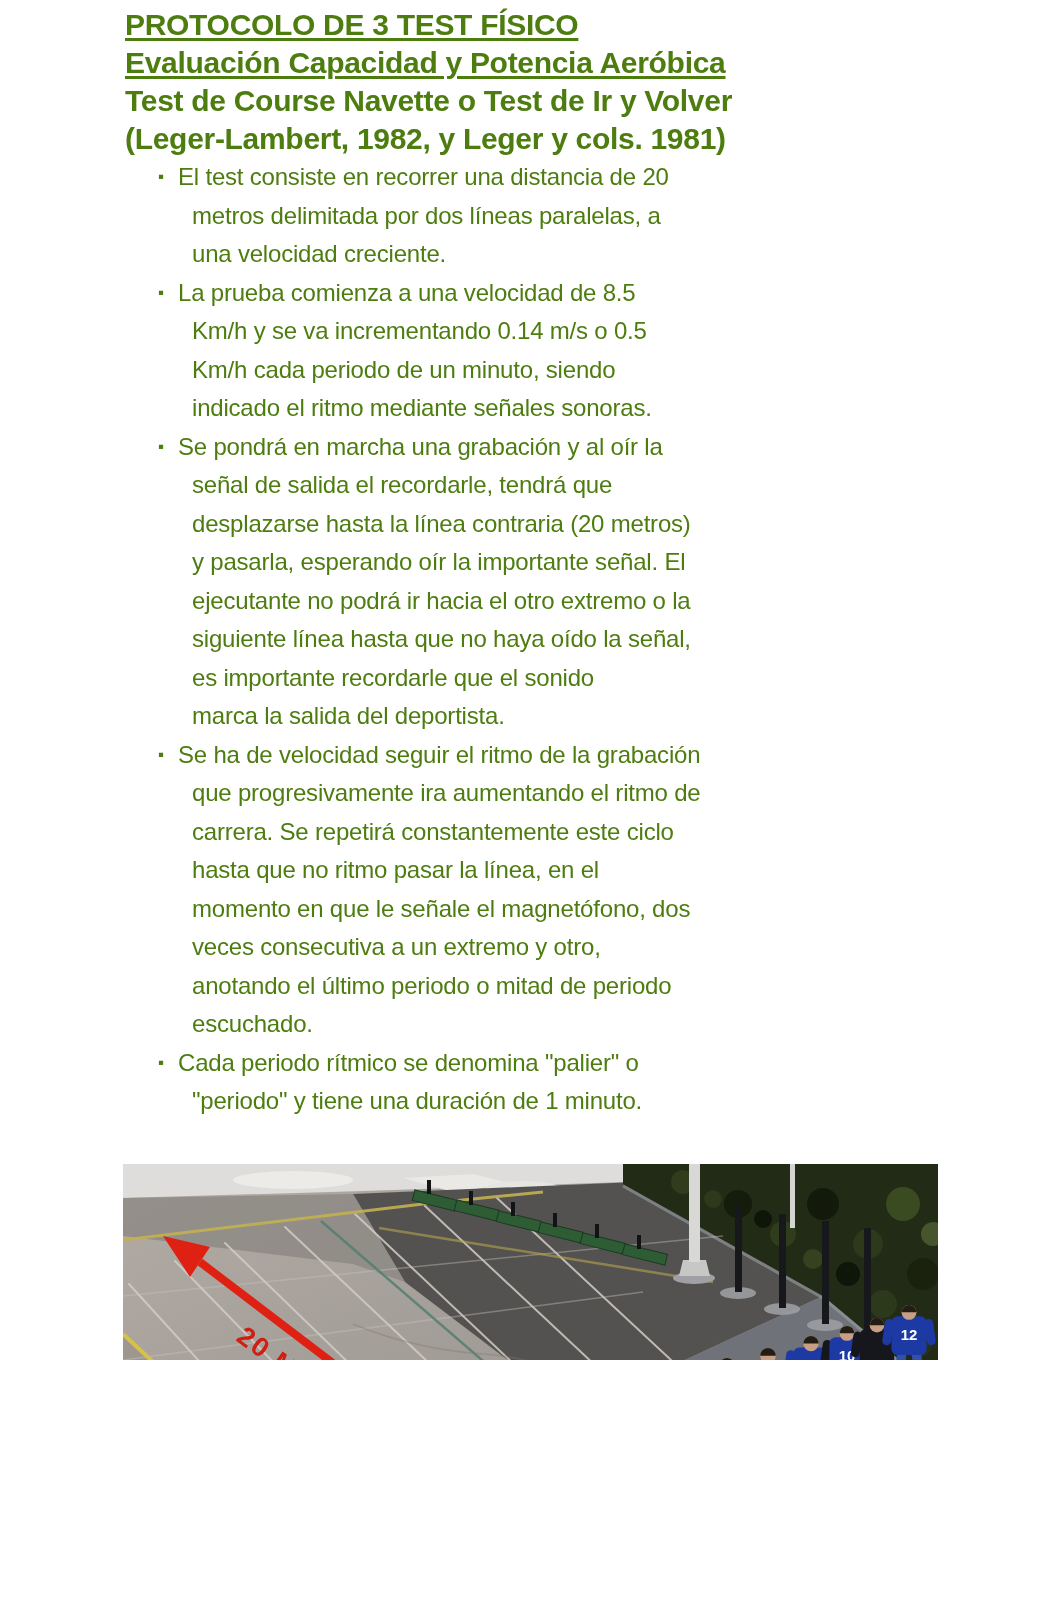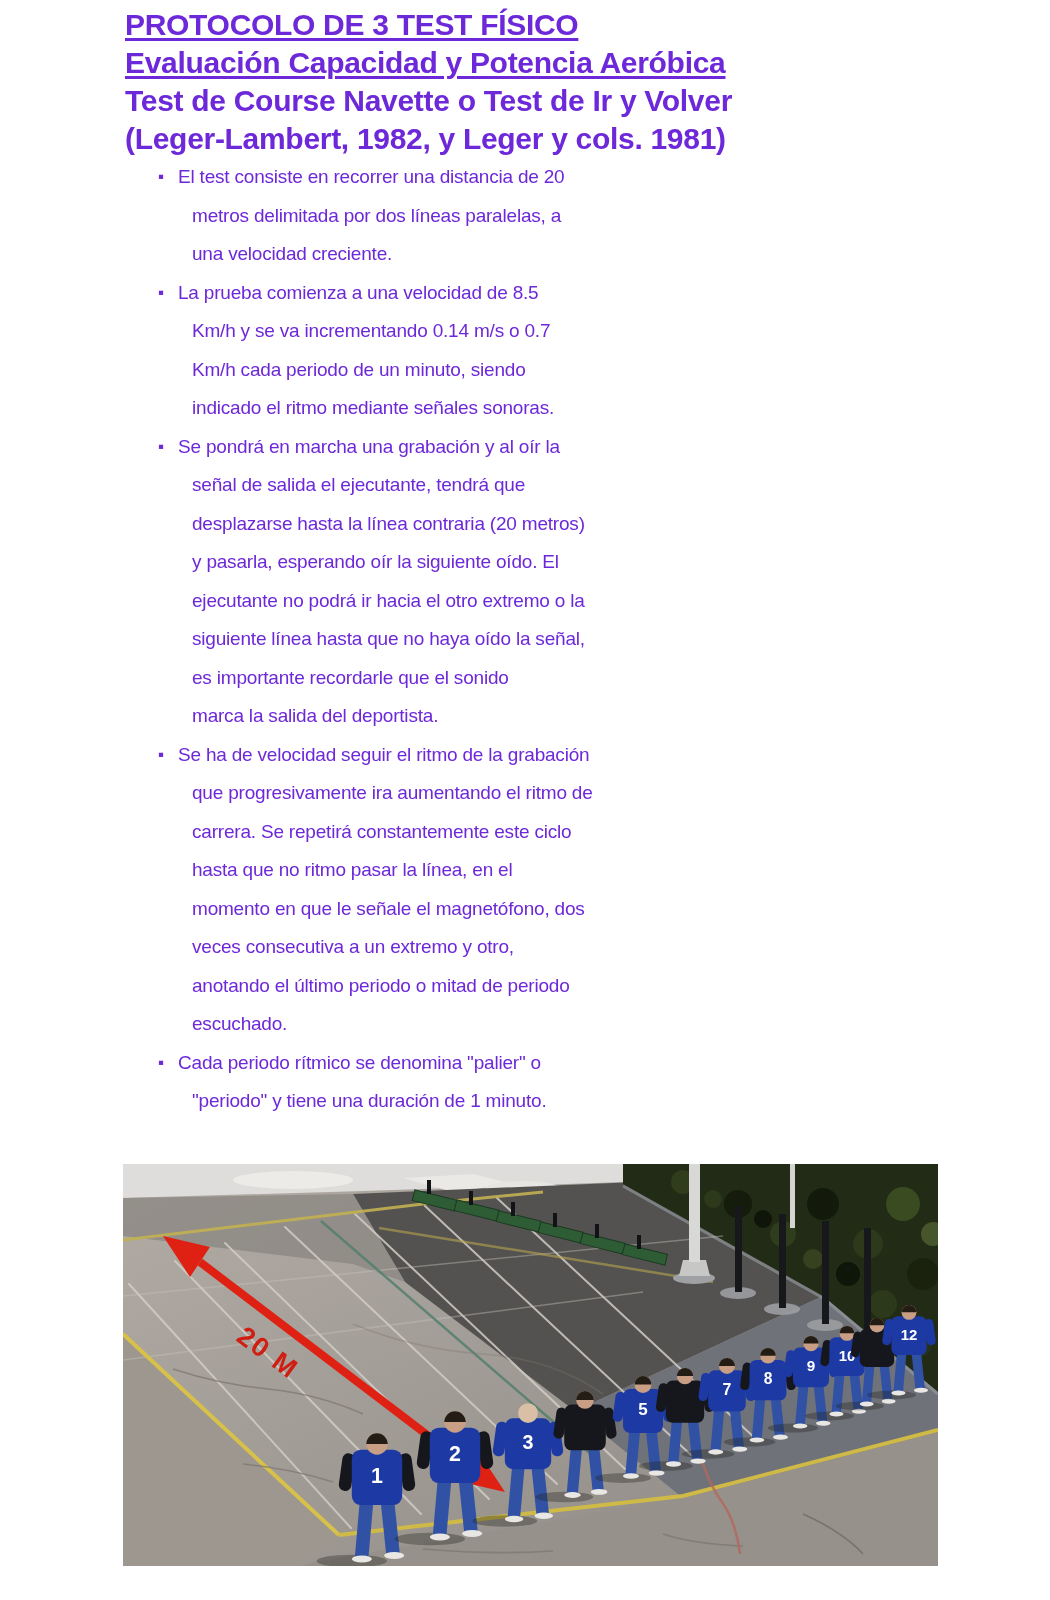--- a/index.html
+++ b/index.html
@@ -1,21 +1,21 @@
 <!DOCTYPE html>
 <html><head>
 <meta charset="utf-8">
 <style>
   html,body{margin:0;padding:0;background:#ffffff;}
   .page{
     position:relative;
-    width:1050px;height:1600px;
+    width:1050px;height:1360px;
     background:#ffffff;
     font-family:"Liberation Sans", sans-serif;
-    color:#6d28d9;
+    color:#4d7c0f;
     overflow:hidden;
   }
   .text-col{
     position:absolute;
     left:125px; top:6px;
     width:810px;
   }
   .title-line{
     font-weight:bold;
     font-size:30px;
@@ -31,21 +31,21 @@
   #bullet-list{ margin-top:0; }
   .bullet{ position:relative; }
   .bullet .marker{
     position:absolute;
     left:33px; top:0;
     font-size:17px;
     line-height:38.5px;
   }
   .bline{
     padding-left:67px;
-    font-size:19px;
+    font-size:24px;
     line-height:38.5px;
     white-space:nowrap;
     letter-spacing:-0.2px;
   }
   .bline.first{ padding-left:53px; }
   .b{ font-weight:normal; }
   .photo-wrap{
     position:absolute;
     left:123px; top:1164px;
     width:815px; height:402px;
@@ -65,30 +65,30 @@
     <div id="bullet-list">
         <div class="bullet">
           <span class="marker">▪</span>
           <div class="bline first"><span>El test consiste en recorrer una distancia de 20</span></div>
           <div class="bline"><span>metros delimitada por dos líneas paralelas, a</span></div>
           <div class="bline"><span>una velocidad creciente.</span></div>
         </div>
         <div class="bullet">
           <span class="marker">▪</span>
           <div class="bline first"><span>La prueba comienza a una velocidad de 8.5</span></div>
-          <div class="bline"><span>Km/h y se va incrementando 0.14 m/s o 0.7</span></div>
+          <div class="bline"><span>Km/h y se va incrementando 0.14 m/s o 0.5</span></div>
           <div class="bline"><span>Km/h cada periodo de un minuto, siendo</span></div>
           <div class="bline"><span>indicado el ritmo mediante señales sonoras.</span></div>
         </div>
         <div class="bullet">
           <span class="marker">▪</span>
           <div class="bline first"><span>Se pondrá en marcha una grabación y al oír la</span></div>
-          <div class="bline"><span>señal de salida el ejecutante, tendrá que</span></div>
+          <div class="bline"><span>señal de salida el recordarle, tendrá que</span></div>
           <div class="bline"><span>desplazarse hasta la línea contraria (20 metros)</span></div>
-          <div class="bline"><span class="b">y pasarla</span><span>, esperando oír la siguiente oído. El</span></div>
+          <div class="bline"><span class="b">y pasarla</span><span>, esperando oír la importante señal. El</span></div>
           <div class="bline"><span>ejecutante no podrá ir hacia el otro extremo o la</span></div>
           <div class="bline"><span>siguiente línea hasta que no haya oído la señal,</span></div>
           <div class="bline"><span class="b">es importante recordarle que el sonido</span></div>
           <div class="bline"><span class="b">marca la salida del deportista.</span></div>
         </div>
         <div class="bullet">
           <span class="marker">▪</span>
           <div class="bline first"><span>Se ha de velocidad seguir el ritmo de la grabación</span></div>
           <div class="bline"><span>que progresivamente ira aumentando el ritmo de</span></div>
           <div class="bline"><span>carrera. Se repetirá constantemente este ciclo</span></div>

